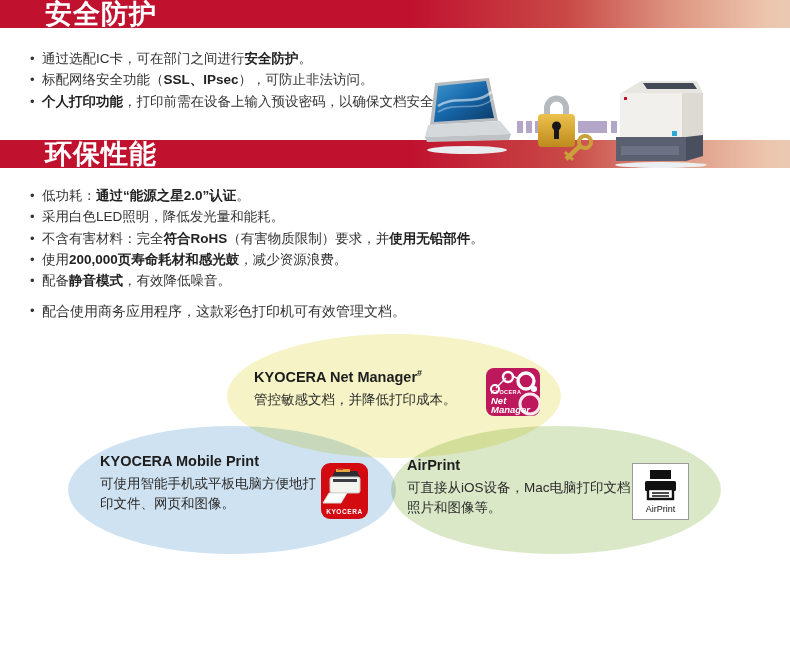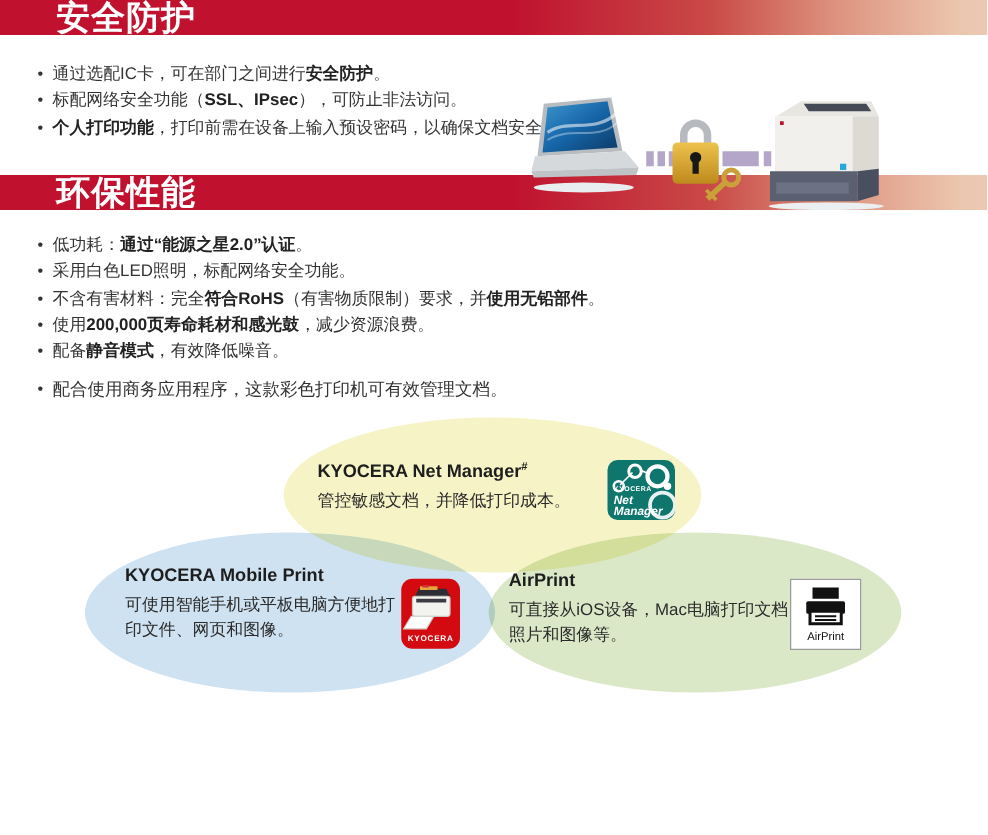--- a/index.html
+++ b/index.html
@@ -42,21 +42,21 @@
   .vell.green{left:391px;top:104px;width:330px;height:128px;background:#dbe8c8;}
   .vtext{position:absolute;color:#222;}
   .vtext .vt-title{font-size:14.5px;font-weight:700;line-height:19px;color:#1d1d1d;}
   .vtext .vt-title sup{font-size:9px;}
   .vtext .vt-body{font-size:13.5px;line-height:20px;margin-top:3px;color:#2a2a2a;}
   .vtext.nm{left:254px;top:42px;width:230px;}
   .vtext.mp{left:100px;top:130px;width:226px;}
   .vtext.ap{left:407px;top:134px;width:238px;}
   
   .appicon{position:absolute;box-sizing:border-box;}
-  .nm-icon{left:486px;top:46px;width:54px;height:48px;background:#0f766e;border-radius:8px;overflow:hidden;}
+  .nm-icon{left:486px;top:46px;width:54px;height:48px;background:#be185d;border-radius:8px;overflow:hidden;}
   .mp-icon{left:321px;top:141px;width:47px;height:56px;background:#d30a10;border-radius:9px;overflow:hidden;}
   .ap-icon{left:632px;top:141px;width:57px;height:57px;background:#fff;border:1px solid #9a9a9a;text-align:center;}
   .nm-icon .nm-k{position:absolute;left:5px;top:21px;font-size:5.5px;font-weight:700;color:#fff;letter-spacing:.4px;}
   .nm-icon .nm-n{position:absolute;left:5px;top:27px;font-size:9.5px;font-weight:700;color:#fff;font-style:italic;}
   .nm-icon .nm-m{position:absolute;left:5px;top:36px;font-size:9.5px;font-weight:700;color:#fff;font-style:italic;}
   .mp-icon .mp-label{position:absolute;left:0;right:0;bottom:4px;text-align:center;font-size:6.5px;font-weight:700;color:#fff;letter-spacing:.6px;}
   .ap-icon .ap-label{position:absolute;left:0;right:0;bottom:5px;text-align:center;font-size:9px;color:#111;}
   svg{display:block;}
 </style>
 </head>
@@ -135,21 +135,21 @@
       </svg>
     </div>
   </div>
 
   <div class="banner">
     <h2>环保性能</h2>
   </div>
   <div class="sec-body s2">
     <ul class="bullets">
         <li><span>低功耗：</span><span class="b">通过“能源之星2.0”认证</span><span>。</span></li>
-        <li><span>采用白色LED照明，标配网络安全功能。</span></li>
+        <li><span>采用白色LED照明，降低发光量和能耗。</span></li>
         <li><span>不含有害材料：完全</span><span class="b">符合RoHS</span><span>（有害物质限制）要求，并</span><span class="b">使用无铅部件</span><span>。</span></li>
         <li><span>使用</span><span class="b">200,000页寿命耗材和感光鼓</span><span>，减少资源浪费。</span></li>
         <li><span>配备</span><span class="b">静音模式</span><span>，有效降低噪音。</span></li>
       </ul>
   </div>
 
   <div class="sec-body s3">
     <ul class="bullets">
         <li><span>配合使用商务应用程序，这款彩色打印机可有效管理文档。</span></li>
       </ul>

